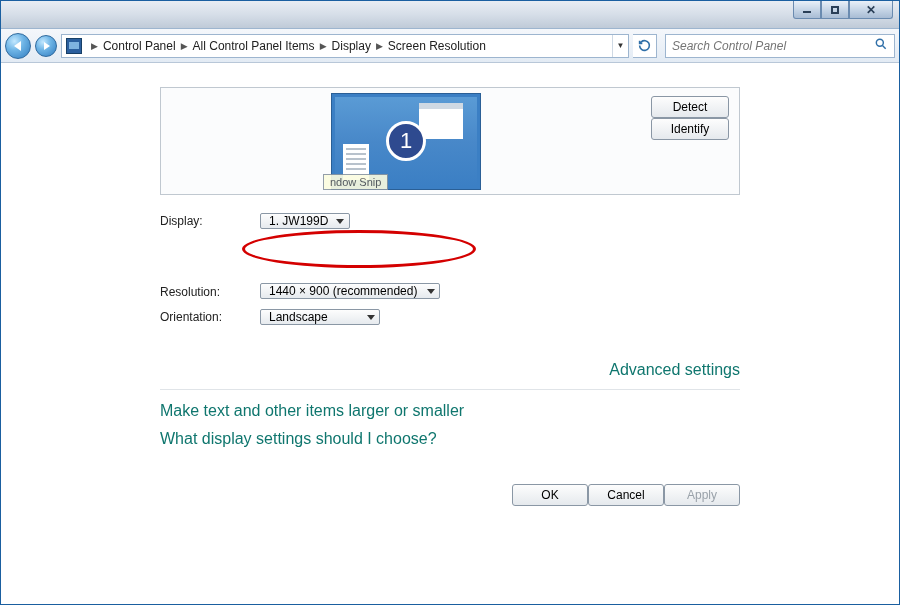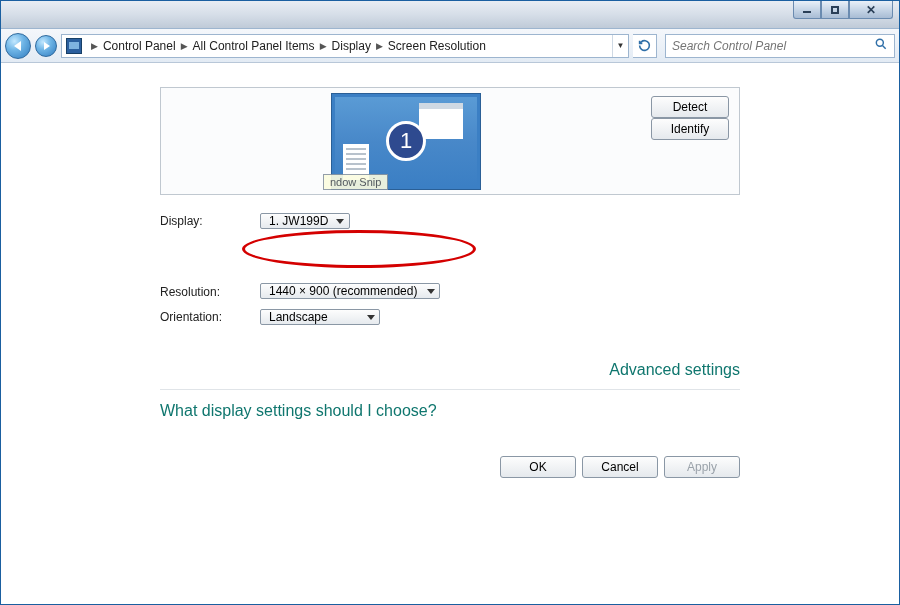--- a/index.html
+++ b/index.html
@@ -140,21 +140,21 @@
     pointer-events:none;
   }
 
   .adv-link{ text-align:right; margin-top:36px; }
   .adv-link a, .links a{ color:#0f766e; font-size:16px; text-decoration:none; cursor:pointer;}
   .links{ border-top:1px solid #e0e4e8; margin-top:10px; padding-top:12px;}
   .links div{ margin-bottom:10px;}
 
   .bottom-buttons{
     margin-top:36px; width:580px;
-    display:flex; justify-content:flex-end; gap:6px;
+    display:flex; justify-content:flex-end; 
   }
   .bottom-buttons .winbtn{ width:76px;}
   .bottom-buttons .winbtn.disabled{ color:#9aa2aa;}
 </style>
 </head>
 <body>
 
 <div class="titlebar">
   <div class="win-buttons">
     <div class="win-btn min">
@@ -257,20 +257,21 @@
           <span>Landscape</span>
           <div class="dd-arrow"></div>
         </div>
       </div>
     </div>
 
     <div class="adv-link">
       <a>Advanced settings</a>
     </div>
     <div class="links">
+      <div><a>Make text and other items larger or smaller</a></div>
       <div><a>What display settings should I choose?</a></div>
     </div>
 
     <div class="bottom-buttons">
       <button class="winbtn">OK</button>
       <button class="winbtn">Cancel</button>
       <button class="winbtn disabled">Apply</button>
     </div>
   </div>
 </div>

